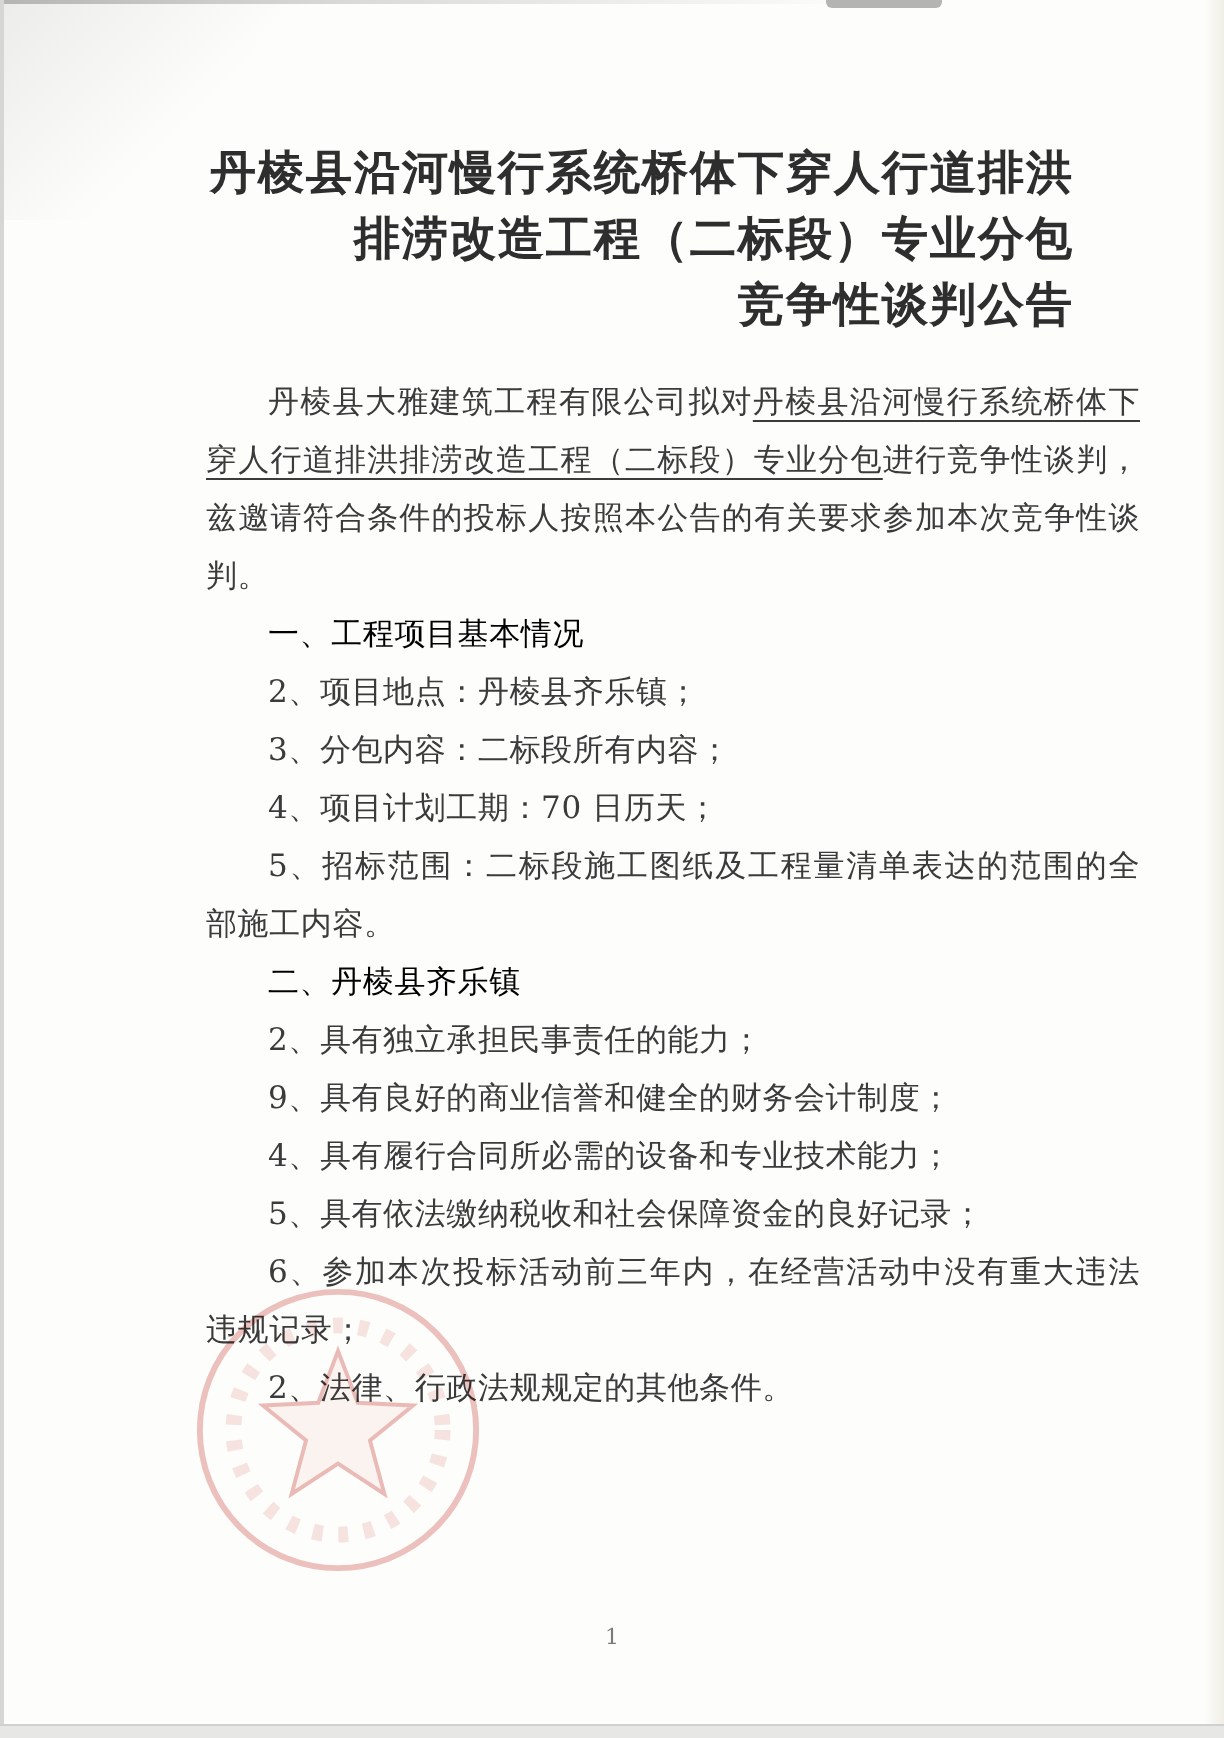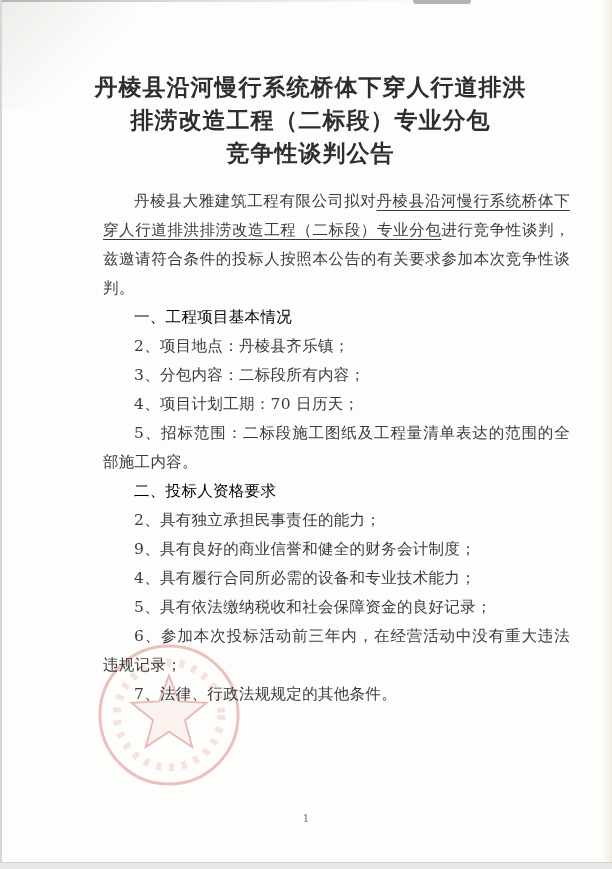--- a/index.html
+++ b/index.html
@@ -45,21 +45,21 @@
     position: relative;
     padding: 70px 61px 0 84px;
     width: 612px;
     color: #3b3b3b;
   }
   h1.doc-title {
     font-size: 23px;
     line-height: 33px;
     font-weight: bold;
     color: #2e2e2e;
-    text-align: center;
+    text-align: right;
     letter-spacing: 1px;
     margin-bottom: 18px;
     padding-right: 14px;
   }
   h1.doc-title span { display: block; }
   .body-text {
     width: 467px;
     margin-left: 19px;
   }
   .para {
@@ -119,27 +119,27 @@
     <div class="body-text">
 
       <p class="para indent"><span>丹棱县大雅建筑工程有限公司拟对</span><span class="ul">丹棱县沿河慢行系统桥体下穿人行道排洪排涝改造工程（二标段）专业分包</span><span>进行竞争性谈判，兹邀请符合条件的投标人按照本公告的有关要求参加本次竞争性谈判。</span></p>
 
       <p class="para heading">一、工程项目基本情况</p>
       <p class="para indent">2、项目地点：丹棱县齐乐镇；</p>
       <p class="para indent">3、分包内容：二标段所有内容；</p>
       <p class="para indent">4、项目计划工期：70 日历天；</p>
       <p class="para indent">5、招标范围：二标段施工图纸及工程量清单表达的范围的全部施工内容。</p>
 
-      <p class="para heading">二、投标人资格要求</p>
+      <p class="para heading">二、丹棱县齐乐镇</p>
       <p class="para indent">2、具有独立承担民事责任的能力；</p>
       <p class="para indent">9、具有良好的商业信誉和健全的财务会计制度；</p>
       <p class="para indent">4、具有履行合同所必需的设备和专业技术能力；</p>
       <p class="para indent">5、具有依法缴纳税收和社会保障资金的良好记录；</p>
       <p class="para indent">6、参加本次投标活动前三年内，在经营活动中没有重大违法违规记录；</p>
-      <p class="para indent">7、法律、行政法规规定的其他条件。</p>
+      <p class="para indent">2、法律、行政法规规定的其他条件。</p>
 
     </div>
   </div>
 
   <div class="stamp">
     <svg viewBox="0 0 150 150" width="148" height="148">
       <circle cx="75" cy="75" r="70" fill="none" stroke="#d4685f" stroke-width="3" opacity="0.5"></circle>
       <circle cx="75" cy="75" r="53" fill="none" stroke="#d4685f" stroke-width="8" stroke-dasharray="5 8" opacity="0.22"></circle>
       <polygon points="75,35 85,61.2 113,62.6 91.2,80.3 98.5,107.4 75,92 51.5,107.4 58.8,80.3 37,62.6 65,61.2" fill="rgba(212,104,95,0.16)" stroke="#d4685f" stroke-width="2" opacity="0.55"></polygon>
     </svg>

